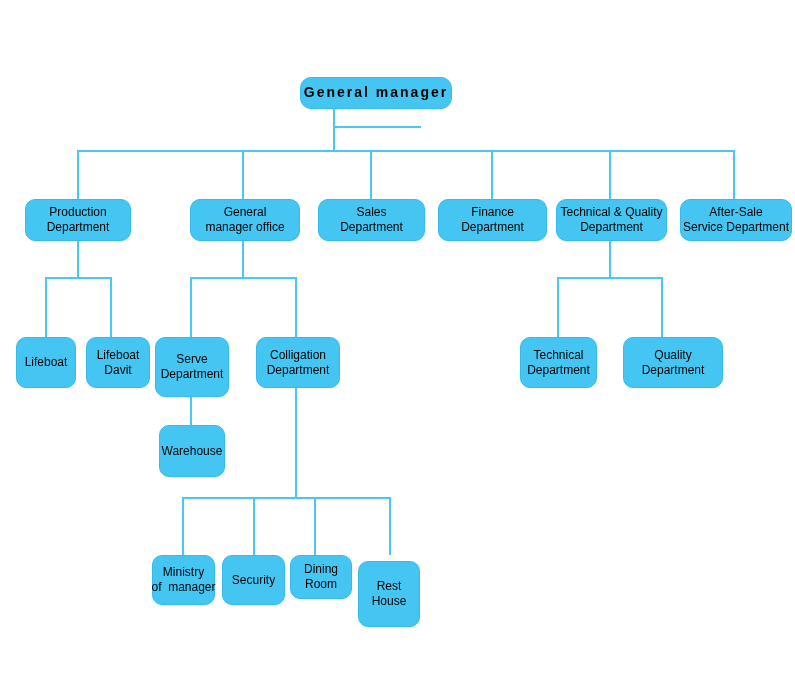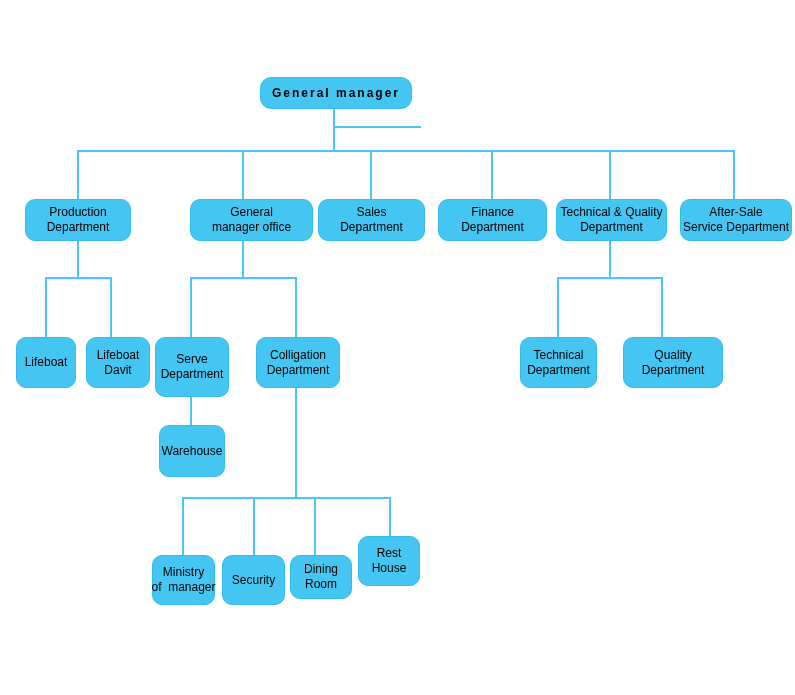--- a/index.html
+++ b/index.html
@@ -24,24 +24,25 @@
     display: flex;
     align-items: center;
     justify-content: center;
     text-align: center;
     color: var(--node-text, #000000);
     font-size: 12px;
     line-height: 1.22;
   }
   .node span { white-space: pre; display: block; }
   .node.title {
-    font-size: 12px;
+    font-size: 14px;
     font-weight: bold;
     letter-spacing: 2px;
     border-radius: 11px;
+    margin-left: 40px;
   }
 </style>
 </head>
 <body>
 
 <div class="canvas">
 
   <div class="ln" style="left:333px;top:109px;width:2px;height:43px;"></div>
   <div class="ln" style="left:77px;top:151px;width:2px;height:48px;"></div>
   <div class="ln" style="left:242px;top:151px;width:2px;height:48px;"></div>
@@ -73,21 +74,21 @@
   <div class="ln" style="left:557px;top:277px;width:106px;height:2px;"></div>
 
   <div class="node title" style="left:260px;top:77px;width:152px;height:32px;">
     <span>General manager</span>
   </div>
 
   <div class="node" style="left:25px;top:199px;width:106px;height:42px;">
     <span>Production
 Department</span>
   </div>
-  <div class="node" style="left:190px;top:199px;width:123px;height:42px;">
+  <div class="node" style="left:190px;top:199px;width:110px;height:42px;">
     <span>General
 manager office</span>
   </div>
   <div class="node" style="left:318px;top:199px;width:107px;height:42px;">
     <span>Sales
 Department</span>
   </div>
   <div class="node" style="left:438px;top:199px;width:109px;height:42px;">
     <span>Finance
 Department</span>
@@ -133,18 +134,18 @@
     <span>Ministry
 of  manager</span>
   </div>
   <div class="node" style="left:222px;top:555px;width:63px;height:50px;">
     <span>Security</span>
   </div>
   <div class="node" style="left:290px;top:555px;width:62px;height:44px;">
     <span>Dining
 Room</span>
   </div>
-  <div class="node" style="left:358px;top:536px;width:62px;height:50px;">
+  <div class="node" style="left:358px;top:561px;width:62px;height:66px;">
     <span>Rest
 House</span>
   </div>
 
 </div>
 
 </body></html>

